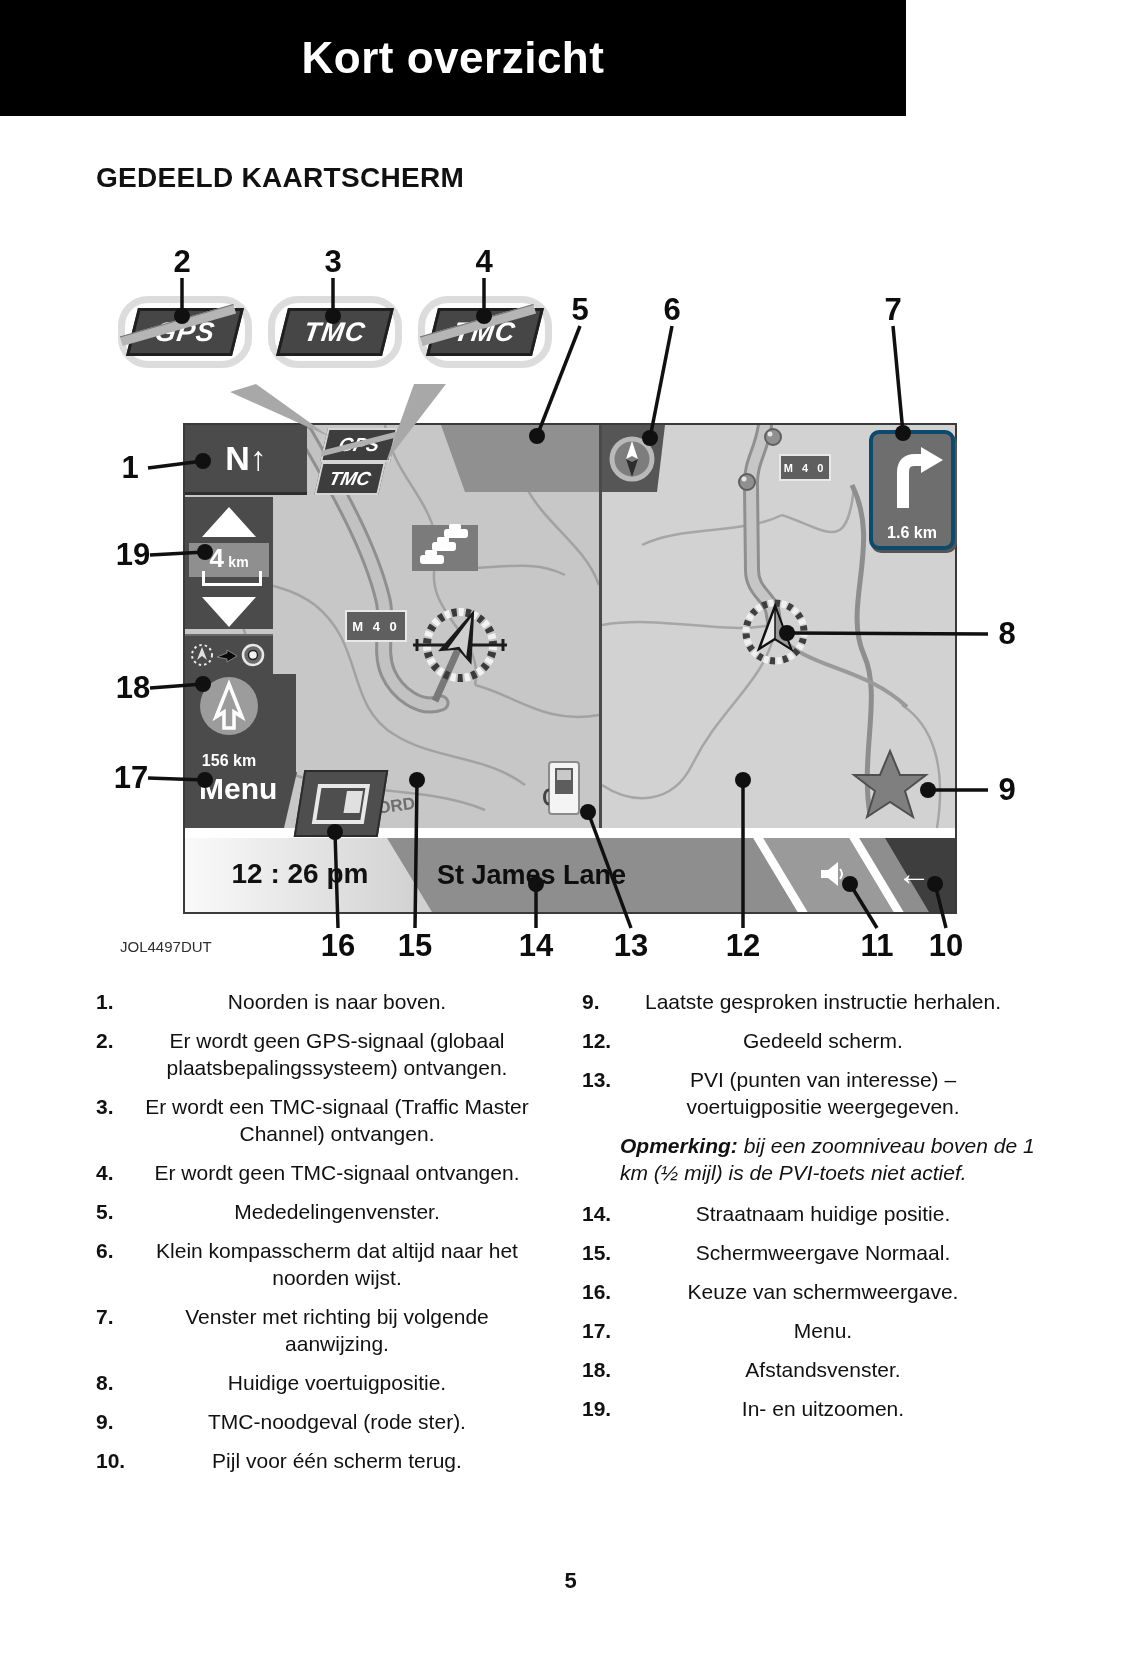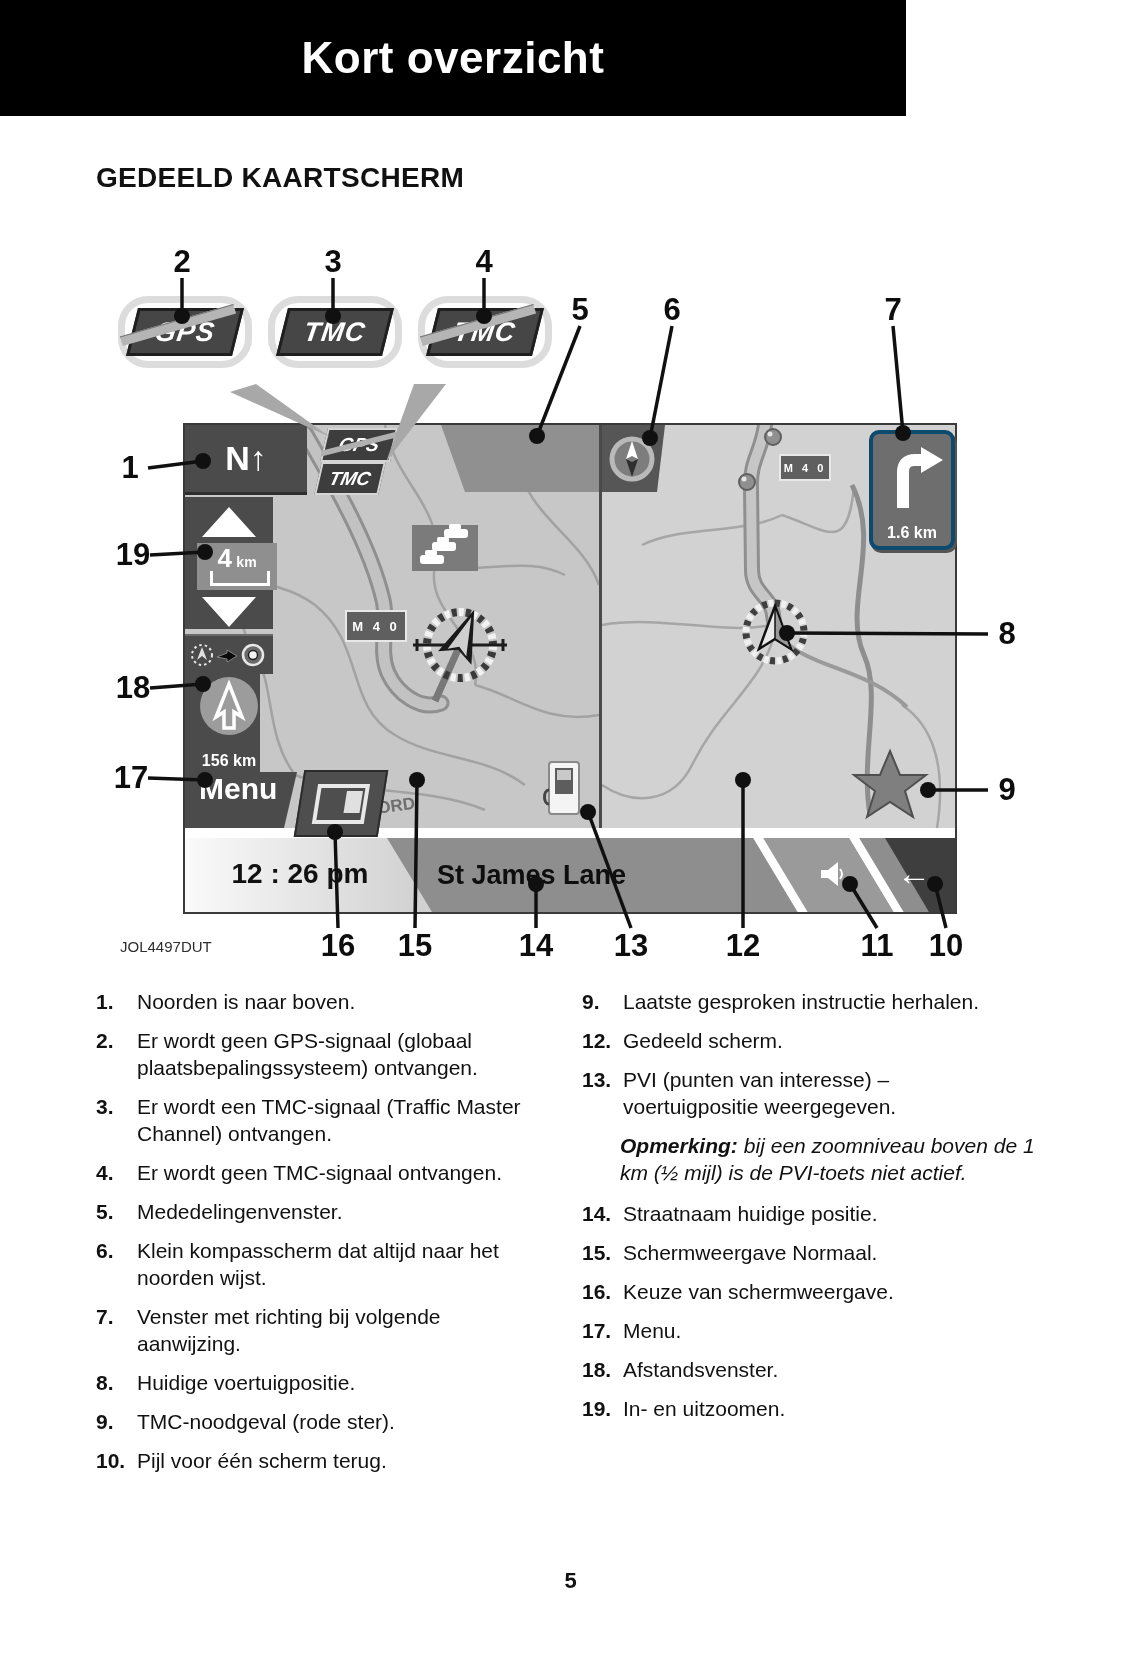--- a/index.html
+++ b/index.html
@@ -36,28 +36,28 @@
   
   .sbtn{position:absolute;background:#4b4b4b;z-index:6;}
   .nbtn{left:0;top:0;width:122px;height:67px;display:flex;align-items:center;justify-content:center;
         border-bottom:3px solid #2e2e2e;}
   .nbtn span{color:#fff;font-size:34px;font-weight:bold;}
   .zoomblk{left:0;top:72px;width:88px;height:132px;}
   .tri-up{position:absolute;left:17px;top:10px;width:0;height:0;
           border-left:27px solid transparent;border-right:27px solid transparent;border-bottom:30px solid #fff;}
   .tri-dn{position:absolute;left:17px;top:100px;width:0;height:0;
           border-left:27px solid transparent;border-right:27px solid transparent;border-top:30px solid #fff;}
-  .scale{position:absolute;left:12px;top:46px;width:80px;height:47px;background:#8f8f8f;text-align:center;}
+  .scale{position:absolute;left:4px;top:46px;width:80px;height:34px;background:#8f8f8f;text-align:center;}
   .scale .v{color:#fff;font-size:26px;font-weight:bold;}
   .scale .u{color:#fff;font-size:14px;font-weight:bold;}
   .bracket{position:absolute;left:13px;top:28px;width:54px;height:12px;
            border-left:3px solid #fff;border-right:3px solid #fff;border-bottom:3px solid #fff;}
   .modeblk{left:0;top:209px;width:88px;height:38px;border-top:2px solid #6a6a6a;
            display:flex;align-items:center;justify-content:center;}
-  .circblk{left:0;top:249px;width:75px;height:98px;}
+  .circblk{left:0;top:249px;width:111px;height:98px;}
   .dist{position:absolute;left:0;bottom:2px;width:88px;text-align:center;color:#fff;
         font-size:16px;font-weight:bold;}
   .menubtn{left:0;top:347px;width:112px;height:56px;clip-path:polygon(0 0,112px 0,99px 56px,0 56px);
            display:flex;align-items:flex-start;}
   .menubtn span{color:#fff;font-size:30px;font-weight:bold;margin-left:14px;}
   .splitbtn{position:absolute;left:114px;top:345px;width:80px;height:63px;background:#4e4e4e;
             border:2px solid #2c2c2c;transform:skewX(-9deg);z-index:8;
             display:flex;align-items:center;justify-content:center;}
   .split-ic{width:44px;height:32px;border:4px solid #e8e8e8;background:#4e4e4e;position:relative;}
   .split-ic::after{content:"";position:absolute;right:2px;top:3px;width:16px;height:22px;background:#e0e0e0;}
@@ -96,21 +96,21 @@
             clip-path:polygon(700px 0,770px 0,770px 74px,744px 74px);}
   .backglyph{position:absolute;left:712px;top:16px;color:#fff;font-size:34px;font-weight:bold;z-index:4;}
   .spk{position:absolute;left:634px;top:22px;z-index:4;}
 
   
   .col{position:absolute;top:988px;}
   .col-left{left:96px;width:460px;}
   .col-right{left:582px;width:475px;}
   .li{display:flex;margin-bottom:12px;font-size:21px;line-height:27px;}
   .li .n{min-width:41px;font-weight:bold;}
-  .li .t{width:400px;}
+  .li .t{width:400px;text-align:center;}
   .note{margin:2px 0 14px 38px;width:428px;font-style:italic;font-size:21px;line-height:27px;}
   .note .nl{font-weight:bold;margin-right:6px;}
   .figcode{position:absolute;left:120px;top:938px;font-size:15px;color:#2e2e2e;}
   .pageno{position:absolute;left:0;top:1568px;width:1141px;text-align:center;font-size:22px;font-weight:bold;}
   .overlay{position:absolute;left:0;top:0;z-index:60;pointer-events:none;}
 </style>
 </head>
 <body>
 
 <div class="page">

